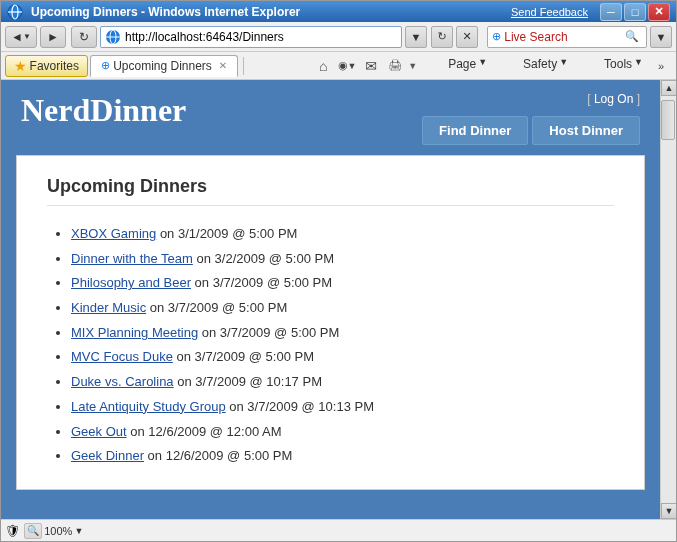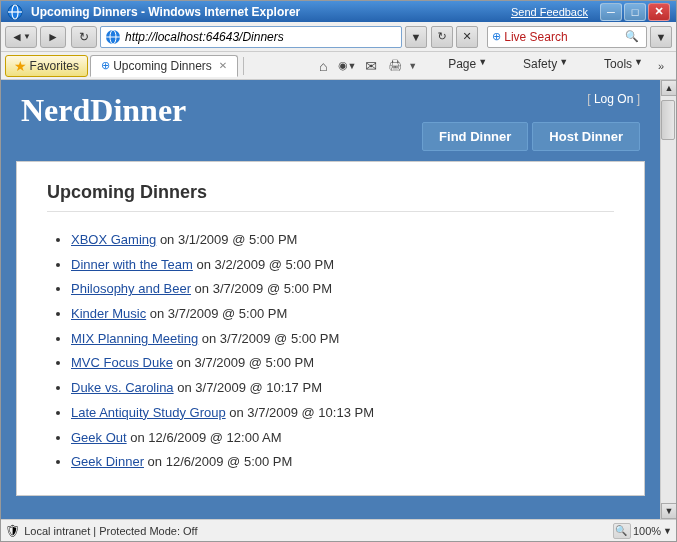--- a/index.html
+++ b/index.html
@@ -31,21 +31,21 @@
       background: #f0f0f0; height: 30px; display: flex; align-items: center;
       padding: 2px 4px; gap: 3px; border-bottom: 1px solid #ccc; flex-shrink: 0;
     }
     .nav-btn {
       width: 26px; height: 22px; background: linear-gradient(to bottom, #e8e8e8, #d0d0d0);
       border: 1px solid #aaa; border-radius: 3px; display: flex; align-items: center;
       justify-content: center; cursor: pointer; font-size: 12px; color: #333;
     }
     .address-input-wrap {
       flex: 1; height: 22px; border: 1px solid #7ba4d0; background: white;
-      display: flex; align-items: center; padding: 0 4px; border-radius: 2px; font-style: italic;
+      display: flex; align-items: center; padding: 0 4px; border-radius: 2px;
     }
     .ie-icon { width: 16px; height: 16px; margin-right: 4px; }
     .address-text { font-size: 12px; color: #000; flex: 1; }
     .addr-btn {
       width: 22px; height: 22px; background: linear-gradient(to bottom, #e8e8e8, #d0d0d0);
       border: 1px solid #aaa; border-radius: 2px; display: flex; align-items: center;
       justify-content: center; cursor: pointer; font-size: 11px; color: #333;
     }
     .live-search-wrap {
       width: 160px; height: 22px; border: 1px solid #aaa; background: white;
@@ -119,21 +119,21 @@
     }
 
     
     .site-header {
       background: #4a7db5; padding: 12px 20px 0 20px;
       display: flex; justify-content: space-between; align-items: flex-start;
     }
     .site-title {
       color: white; font-size: 32px; font-weight: bold; font-family: Georgia, serif;
     }
-    .header-right { display: flex; flex-direction: column; align-items: flex-end; gap: 12px; }
+    .header-right { display: flex; flex-direction: column; align-items: flex-end; gap: 6px; }
     .log-on-link { color: white; font-size: 12px; text-decoration: none; }
     .bracket { color: #ccc; }
     .nav-buttons { display: flex; gap: 4px; margin-top: 4px; }
     .nav-btn-site {
       padding: 6px 16px; border: 1px solid #6a9fd0; background: #5a8ec0;
       color: white; font-size: 13px; font-weight: bold; cursor: pointer;
       border-radius: 2px; text-decoration: none;
     }
 
     .site-body {
@@ -303,21 +303,20 @@
       <div class="scroll-btn">▲</div>
       <div class="scroll-track">
         <div class="scroll-thumb"></div>
       </div>
       <div class="scroll-btn">▼</div>
     </div>
   </div>
 
   <div class="status-bar">
     <span class="status-icon">🛡</span>
-    <span class="status-text">Local intranet | Protected Mode: Off</span>
     <div class="zoom-area">
       <div class="zoom-btn">
         <span>🔍</span>
       </div>
       <span>100%</span>
       <span style="cursor:pointer; font-size:9px;">▼</span>
     </div>
   </div>
 
 </div>

